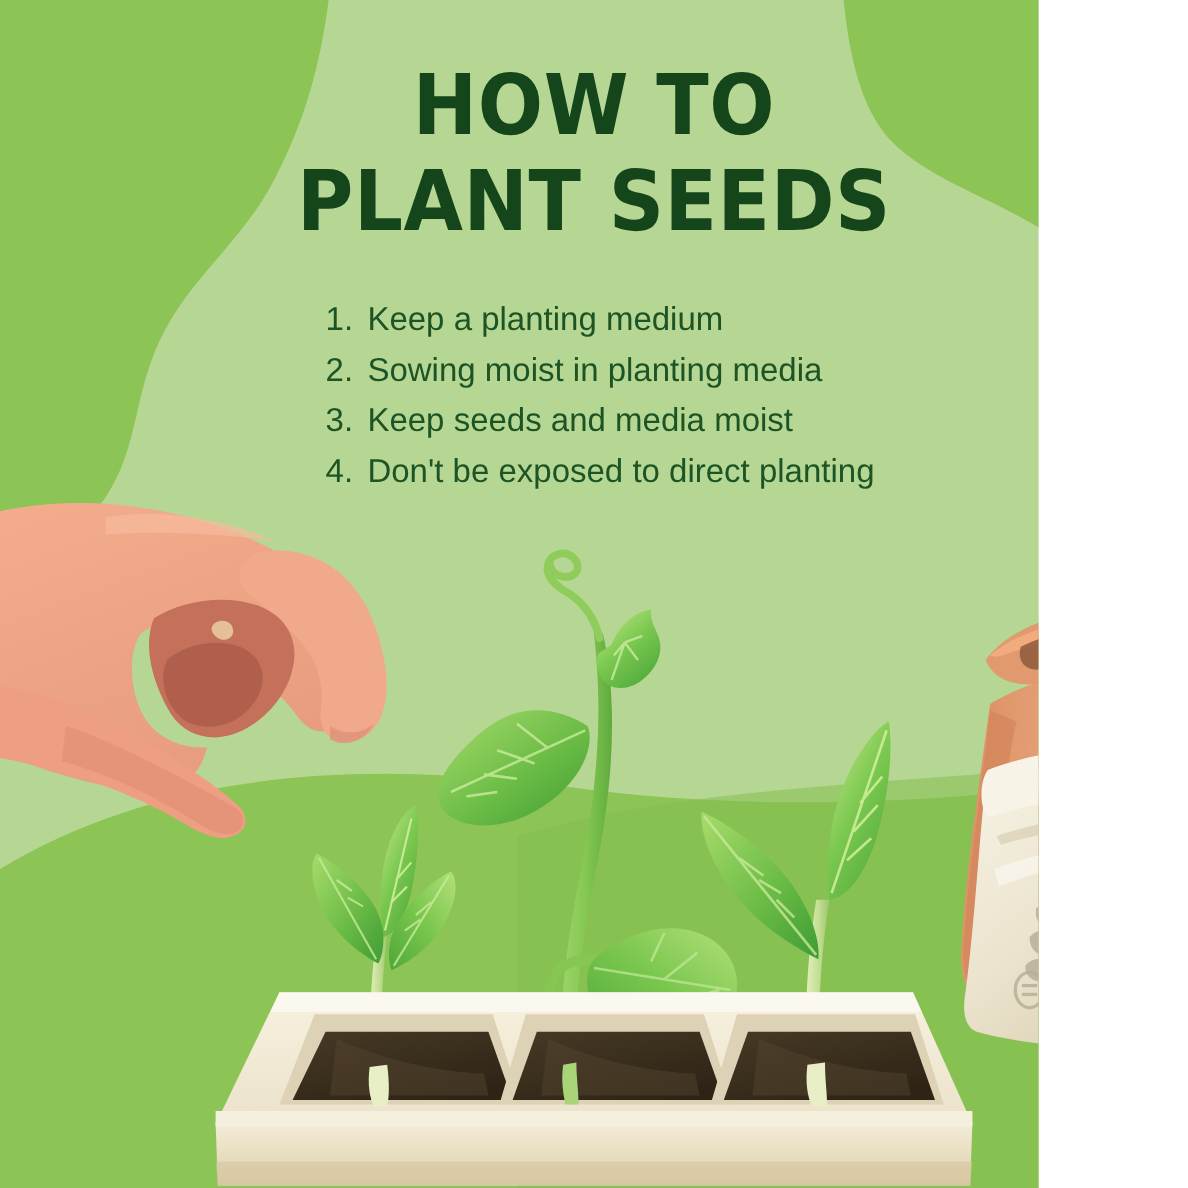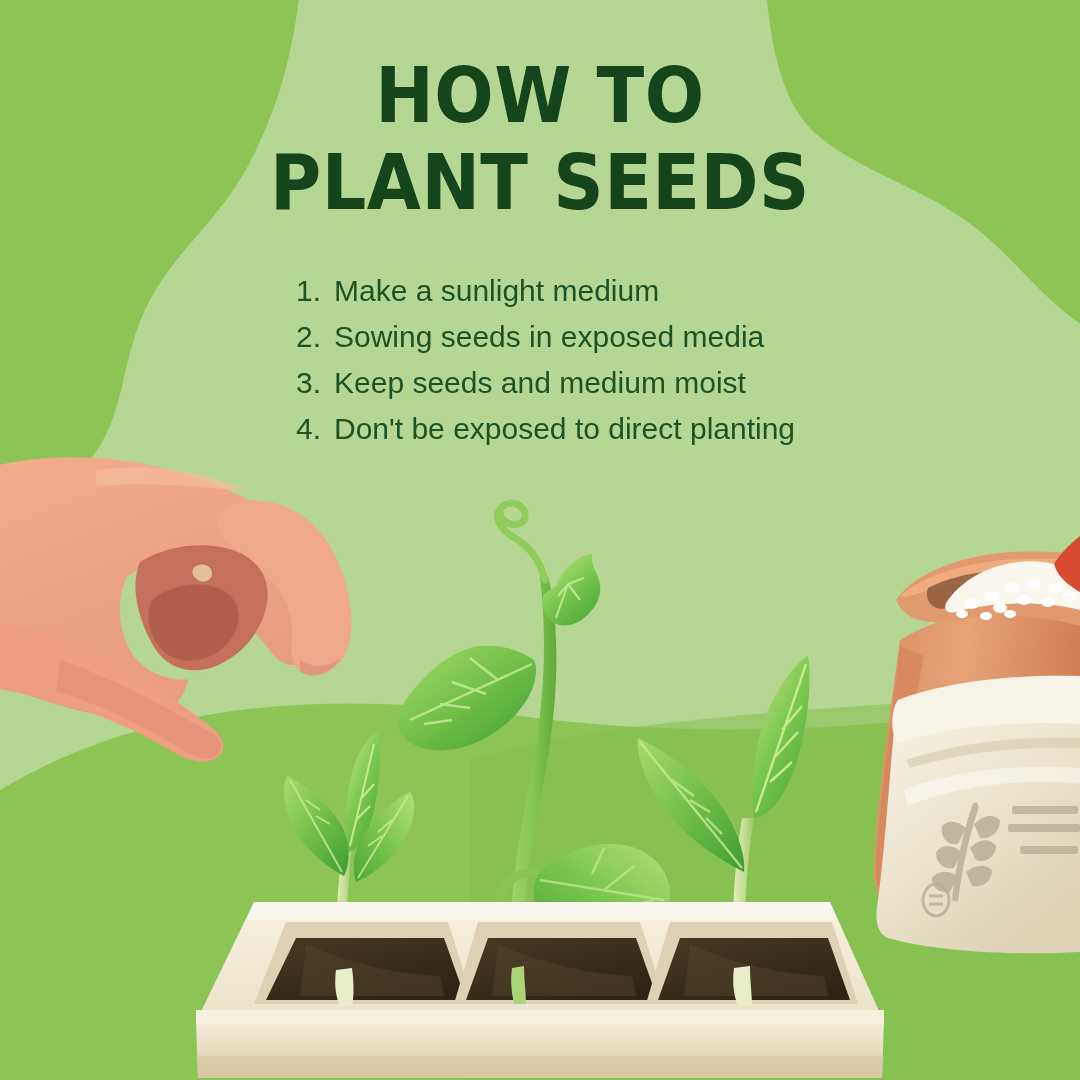--- a/index.html
+++ b/index.html
@@ -2,21 +2,21 @@
 <html><head>
 <meta charset="utf-8">
 <style>
   html, body {
     margin: 0;
     padding: 0;
     background: #ffffff;
   }
   #poster {
     position: relative;
-    width: 1080px;
+    width: 944px;
     height: 1080px;
     overflow: hidden;
     background: #b6d793;
     font-family: "Liberation Sans", sans-serif;
   }
   #art {
     position: absolute;
     inset: 0;
     width: 1080px;
     height: 1080px;
@@ -342,29 +342,29 @@
   <div class="text-layer">
 
     <div id="title-block">
       <span class="title-line line1">HOW TO</span>
       <span class="title-line line2">PLANT SEEDS</span>
     </div>
 
     <ol id="steps-list">
       <li class="step-row">
         <span class="step-num">1.</span>
-        <span class="step-text">Make a sunlight medium</span>
+        <span class="step-text">Keep a planting medium</span>
       </li>
       <li class="step-row">
         <span class="step-num">2.</span>
-        <span class="step-text">Sowing seeds in exposed media</span>
+        <span class="step-text">Sowing moist in planting media</span>
       </li>
       <li class="step-row">
         <span class="step-num">3.</span>
-        <span class="step-text">Keep seeds and medium moist</span>
+        <span class="step-text">Keep seeds and media moist</span>
       </li>
       <li class="step-row">
         <span class="step-num">4.</span>
         <span class="step-text">Don't be exposed to direct planting</span>
       </li>
     </ol>
 
   </div>
 </div>
 

